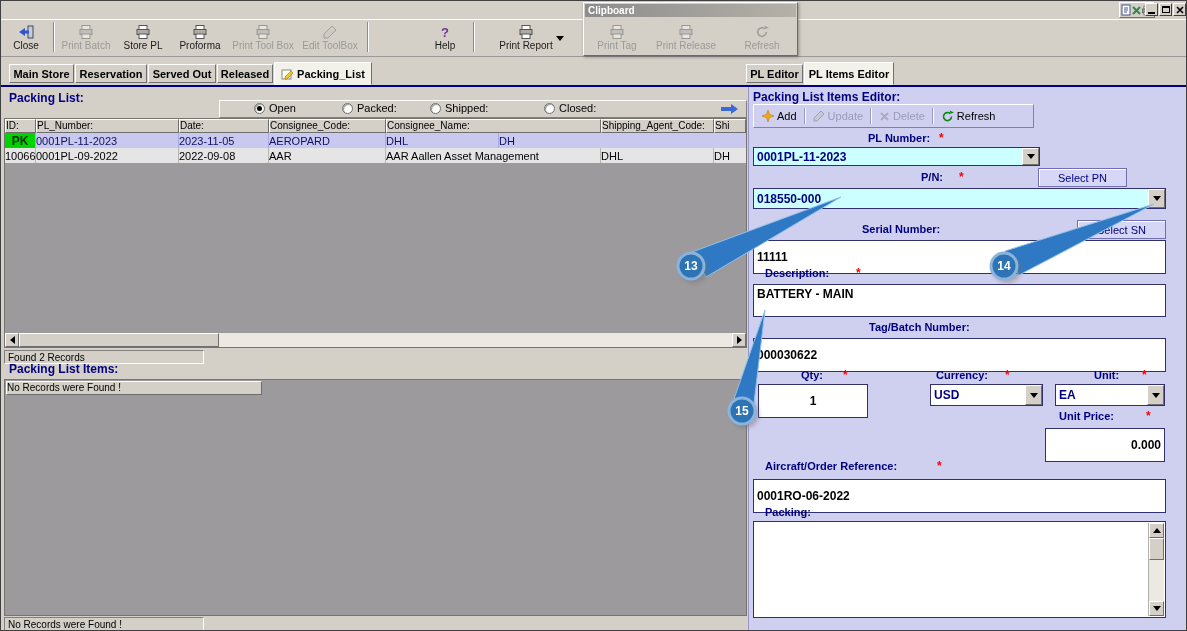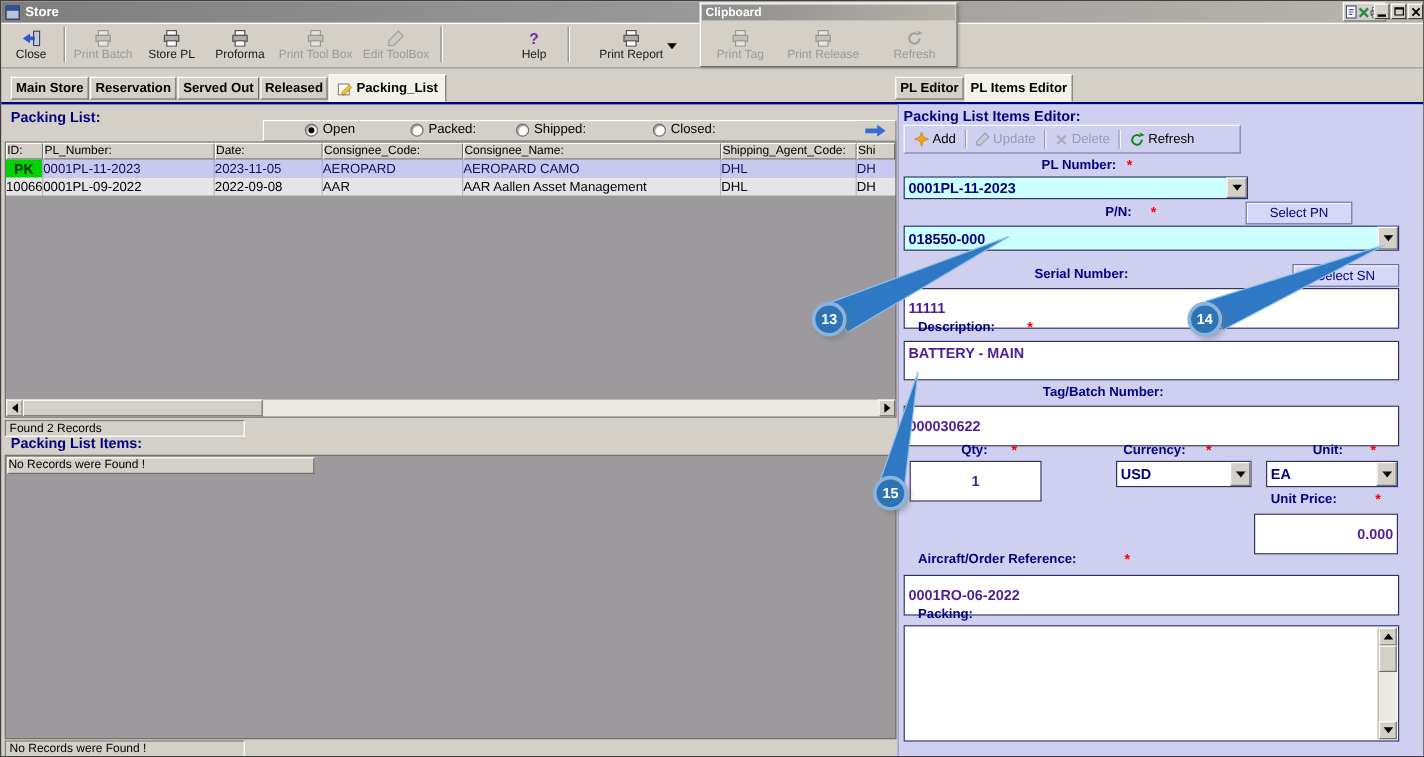--- a/index.html
+++ b/index.html
@@ -64,21 +64,21 @@
 
 
 #etoolbar{position:absolute;left:752px;top:103px;width:281px;height:24px;border:1px solid;border-color:#fff #8080a8 #8080a8 #fff;
   display:flex;align-items:center;padding:0 3px;gap:2px}
 .ebtn{display:flex;align-items:center;gap:3px;font-size:11px;padding:2px 5px;color:#000;white-space:nowrap}
 .ebtn.disabled{color:#9a9ab8}
 .ebtn.disabled svg{opacity:.45;filter:grayscale(.8)}
 .esep{width:2px;height:16px;border-left:1px solid #9a9ac0;border-right:1px solid #fff}
 .flabel{position:absolute;color:#000080;font-weight:bold;font-size:11px;white-space:nowrap}
 .req{position:absolute;color:#ff0000;font-weight:bold;font-size:12px}
-.field{position:absolute;background:#fff;border:1px solid #30306a;color:#4c1d95;font-weight:bold;font-size:12px;
+.field{position:absolute;background:#fff;border:1px solid #30306a;color:#000000;font-weight:bold;font-size:12px;
   display:flex;align-items:center;padding:16px 3px;overflow:hidden;white-space:nowrap}
 .field.topalign{align-items:flex-start;padding-top:2px}
 .combo{position:absolute;background:#ccffff;border:1px solid #30306a;display:flex;align-items:stretch}
 .combo.white{background:#fff}
 .cval{flex:1;padding:0 3px;color:#000080;font-weight:bold;font-size:12px;overflow:hidden;white-space:nowrap;display:flex;align-items:center}
 .cbtn{width:17px;background:#d4d0c8;border:1px solid;border-color:#fff #707070 #707070 #fff;display:flex;align-items:center;justify-content:center}
 .tri{width:0;height:0;border-left:4px solid transparent;border-right:4px solid transparent;border-top:5px solid #000}
 .tri.up{border-top:none;border-bottom:5px solid #000}
 .tri.left{border:none;border-top:4px solid transparent;border-bottom:4px solid transparent;border-right:5px solid #000}
 .tri.right{border:none;border-top:4px solid transparent;border-bottom:4px solid transparent;border-left:5px solid #000}
@@ -90,27 +90,20 @@
 
 
 #callouts{position:absolute;left:0;top:0;pointer-events:none;z-index:20}
 .cnum{fill:#fff;font-family:"Liberation Sans",sans-serif;font-weight:bold;font-size:12px}
 </style>
 </head>
 <body>
 
 <div id="app">
 
-  <div id="titlebar">
-    <svg width="13" height="13">
-        <rect x="1" y="1" width="11" height="11" fill="#b8c4d8" stroke="#203050"></rect>
-        <rect x="1" y="1" width="11" height="4" fill="#3050a0"></rect>
-      </svg>
-    <span>Store</span>
-  </div>
   <div id="miniicons">
     <svg width="10" height="12">
         <rect x="1" y="1" width="8" height="10" fill="#fff" stroke="#445588"></rect>
         <path d="M3 4h4M3 6h4M3 8h3" stroke="#4455aa" fill="none"></path>
       </svg>
     <svg width="11" height="11">
         <path d="M2 9L9 2M2 2l7 7" stroke="#2a8a4a" stroke-width="2" fill="none"></path>
       </svg>
     <svg width="12" height="11" viewBox="0 0 16 14">
         <rect x="4" y="1" width="8" height="4" fill="#fff" stroke="#555"></rect>
@@ -275,21 +268,20 @@
       <div class="gh" style="width:117px">Consignee_Code:</div>
       <div class="gh" style="width:215px">Consignee_Name:</div>
       <div class="gh" style="width:113px">Shipping_Agent_Code:</div>
       <div class="gh" style="flex:1">Shi</div>
     </div>
     <div class="grow sel" style="top:14px">
       <div class="gcell idcell" style="width:31px">PK</div>
       <div class="gcell" style="width:143px">0001PL-11-2023</div>
       <div class="gcell" style="width:90px">2023-11-05</div>
       <div class="gcell" style="width:117px">AEROPARD</div>
-      <div class="gcell" style="width:215px">AEROPARD CAMO</div>
       <div class="gcell" style="width:113px">DHL</div>
       <div class="gcell" style="flex:1;border-right:none">DH</div>
     </div>
     <div class="grow plain" style="top:29px">
       <div class="gcell" style="width:31px">10066</div>
       <div class="gcell" style="width:143px">0001PL-09-2022</div>
       <div class="gcell" style="width:90px">2022-09-08</div>
       <div class="gcell" style="width:117px">AAR</div>
       <div class="gcell" style="width:215px">AAR Aallen Asset Management</div>
       <div class="gcell" style="width:113px">DHL</div>

